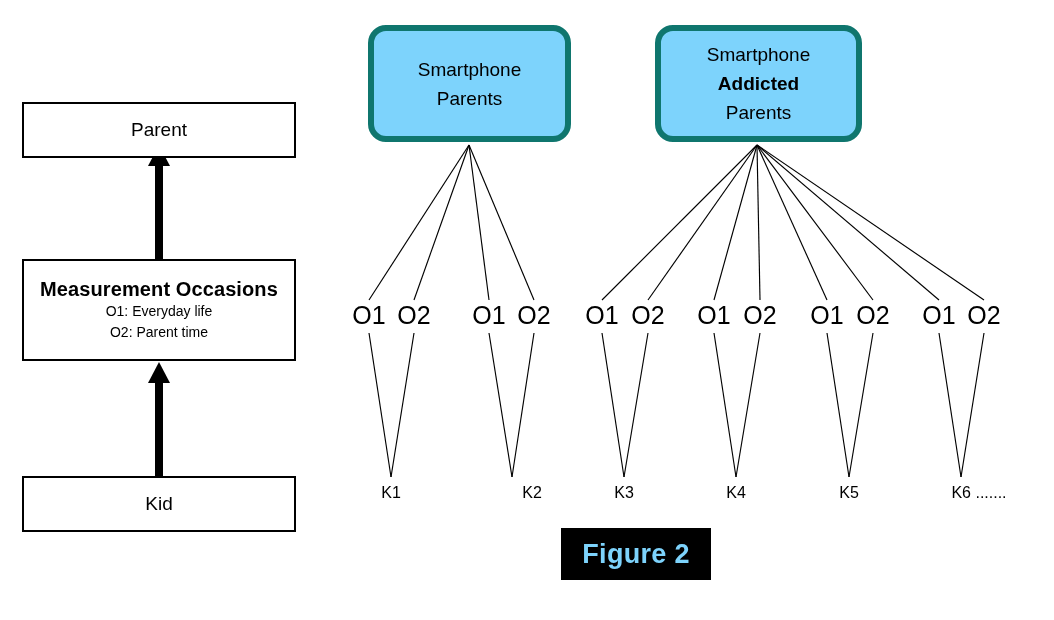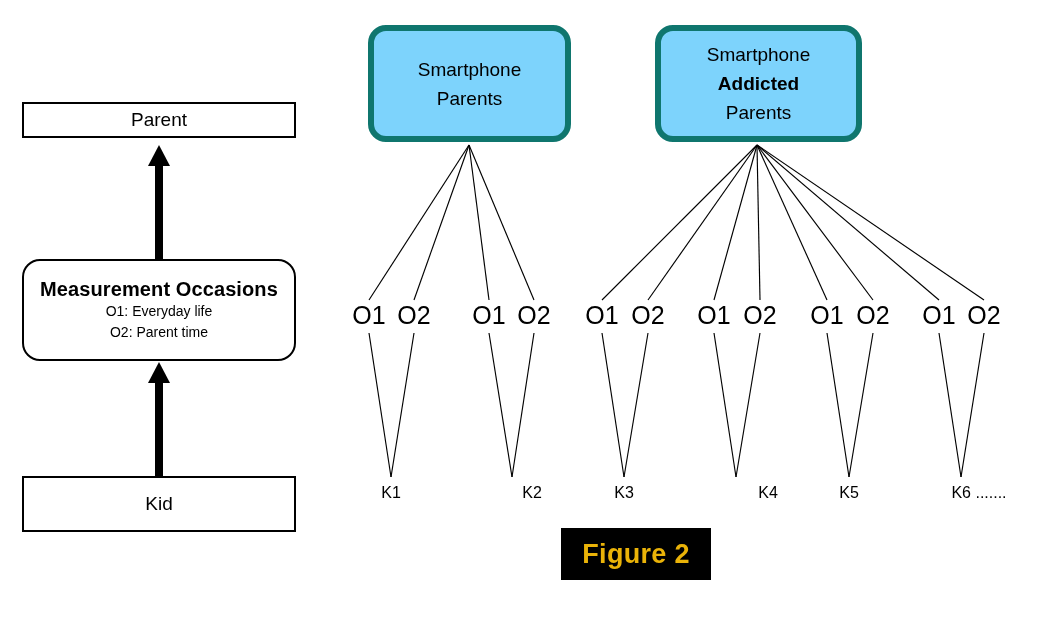--- a/index.html
+++ b/index.html
@@ -45,22 +45,22 @@
     font-size: 20px;
     font-weight: 700;
     letter-spacing: .1px;
   }
   .rect-sub {
     font-size: 14px;
     line-height: 21px;
     white-space: nowrap;
   }
 
-  #box-parent   { left: 22px;  top: 102px; width: 274px; height: 36px; }
-  #box-occasion { left: 22px;  top: 259px; width: 274px; height: 102px; border-radius: 18px; }
+  #box-parent   { left: 22px;  top: 102px; width: 274px; height: 56px; }
+  #box-occasion { left: 22px;  top: 259px; width: 274px; height: 102px; }
   #box-kid      { left: 22px;  top: 476px; width: 274px; height: 56px; }
 
   
   .round-box {
     position: absolute;
     box-sizing: border-box;
     border: 6px solid #0f766e;
     border-radius: 18px;
     background: #7dd3fc;
     display: flex;
@@ -97,21 +97,21 @@
   }
 
   
   #figure-badge {
     position: absolute;
     left: 561px;
     top: 528px;
     width: 150px;
     height: 52px;
     background: #000000;
-    color: #eab308;
+    color: #7dd3fc;
     display: flex;
     align-items: center;
     justify-content: center;
     font-size: 27px;
     font-weight: 700;
     letter-spacing: .3px;
   }
 
   #links { position: absolute; left: 0; top: 0; }
 </style>
@@ -205,19 +205,19 @@
   <div class="leaf-label" style="left:714px; top:303px;">O1</div>
   <div class="leaf-label" style="left:760px; top:303px;">O2</div>
   <div class="leaf-label" style="left:827px; top:303px;">O1</div>
   <div class="leaf-label" style="left:873px; top:303px;">O2</div>
   <div class="leaf-label" style="left:939px; top:303px;">O1</div>
   <div class="leaf-label" style="left:984px; top:303px;">O2</div>
 
   <div class="kid-label" style="left:391px; top:481px;">K1</div>
   <div class="kid-label" style="left:512px; top:481px;margin-left:20px;">K2</div>
   <div class="kid-label" style="left:624px; top:481px;">K3</div>
-  <div class="kid-label" style="left:768px; top:481px;">K4</div>
+  <div class="kid-label" style="left:736px; top:481px;">K4</div>
   <div class="kid-label" style="left:849px; top:481px;">K5</div>
   <div class="kid-label" style="left:979px; top:481px;">K6 .......</div>
 
   <div id="figure-badge">Figure 2</div>
 
 </div>
 
 </body></html>

